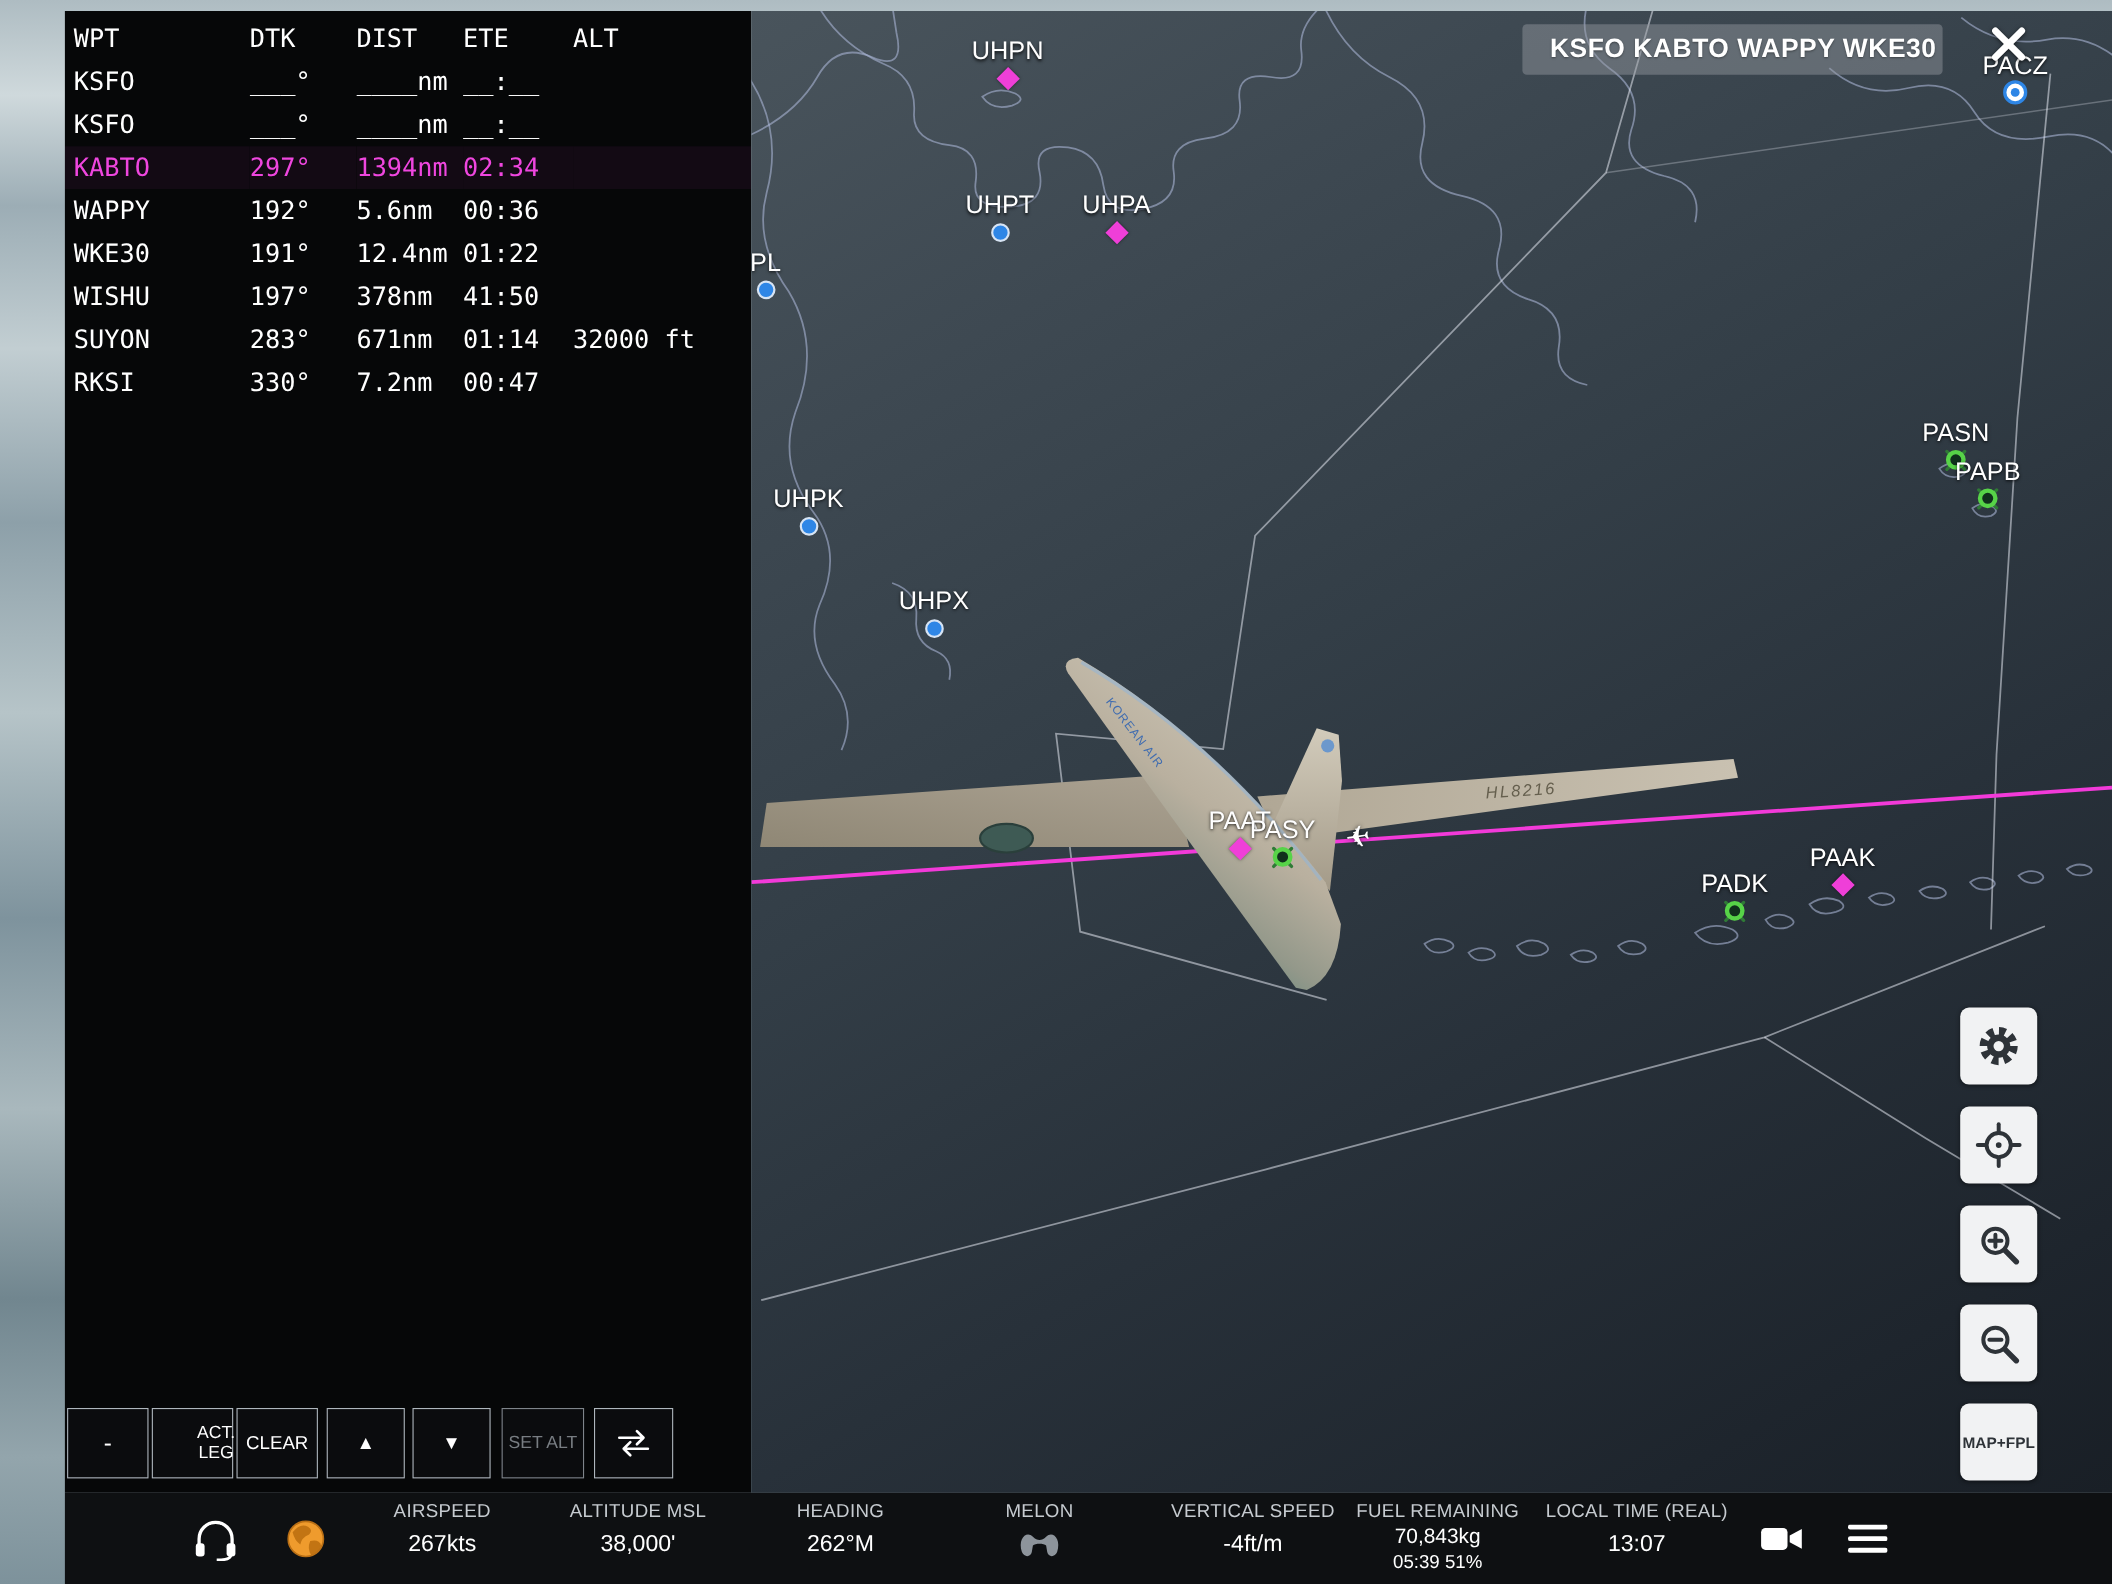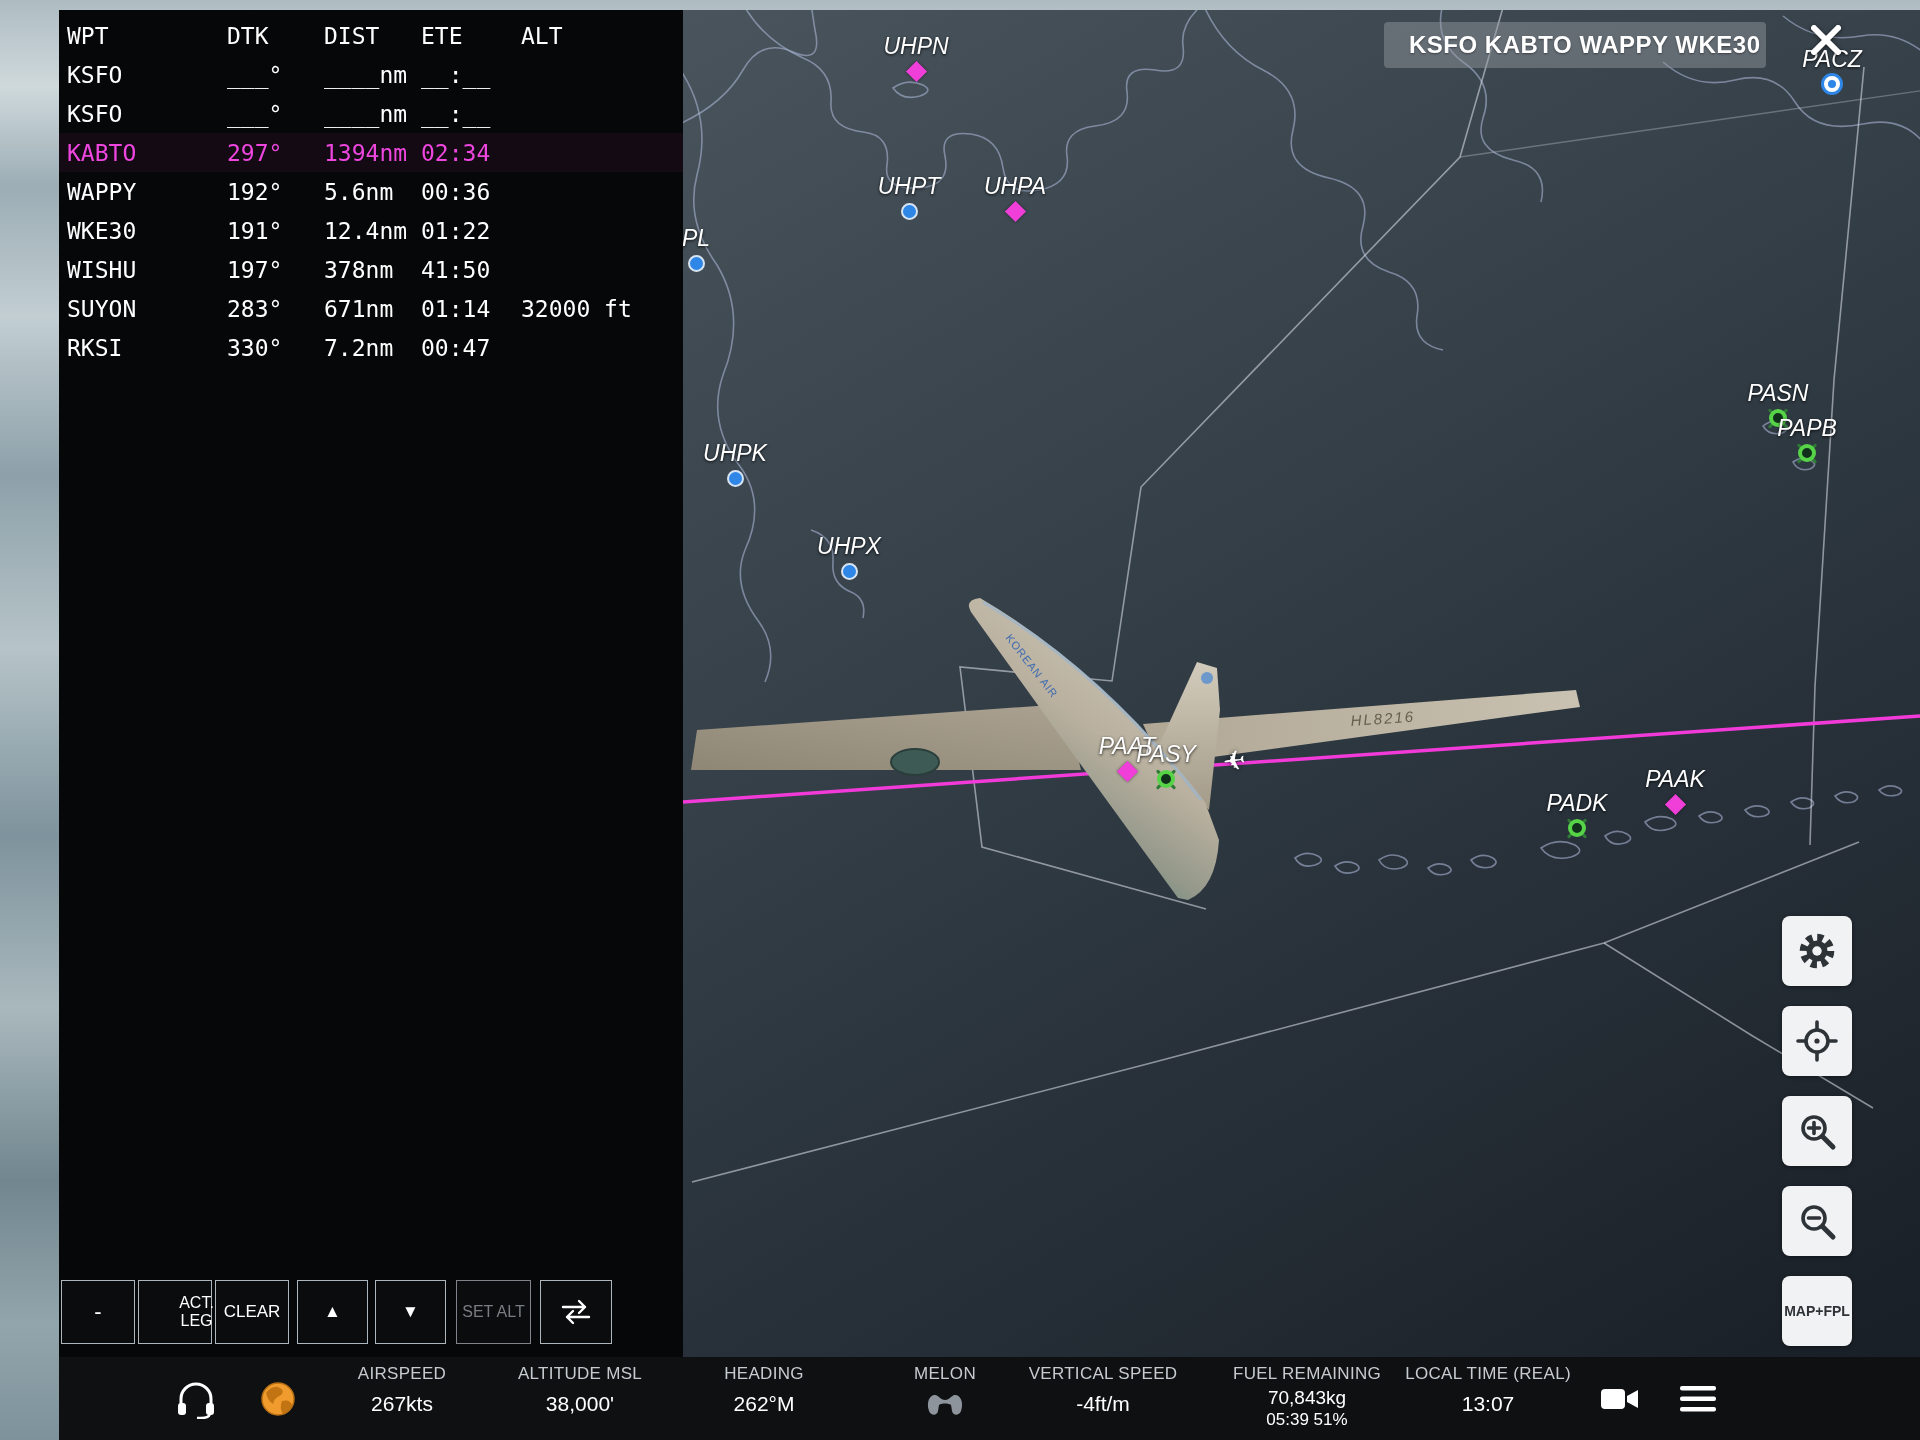--- a/index.html
+++ b/index.html
@@ -79,21 +79,21 @@
 
   
   .status-bar { position:absolute; left:59px; top:1357px; width:1861px; height:83px; background:#0e1012; }
   .bar-icon { position:absolute; top:50%; transform:translate(-50%,-50%); background:none; border:none; cursor:pointer;
     display:flex; align-items:center; justify-content:center; }
   .i-headset { left:137px; } .i-globe { left:219px; } .i-camera { left:1561px; } .i-burger { left:1639px; }
   #status-items { position:absolute; inset:0; }
   .status-item { position:absolute; top:7px; transform:translateX(-50%); text-align:center; white-space:nowrap; }
   .status-item:nth-child(1){ left:343px; } .status-item:nth-child(2){ left:521px; }
   .status-item:nth-child(3){ left:705px; } .status-item:nth-child(4){ left:886px; }
-  .status-item:nth-child(5){ left:1044px; } .status-item:nth-child(6){ left:1248px; }
+  .status-item:nth-child(5){ left:1080px; } .status-item:nth-child(6){ left:1248px; }
   .status-item:nth-child(7){ left:1429px; }
   .s-label { font-size:17px; color:#c6cbd0; letter-spacing:0.3px; }
   .s-value { font-size:21px; color:#fff; margin-top:8px; }
   .status-item.two-line .s-value { font-size:19px; margin-top:3px; }
   .s-value2 { font-size:17px; color:#fff; margin-top:1px; }
   .status-item.has-icon svg { margin-top:3px; }
 </style>
 </head>
 <body>
 
@@ -268,21 +268,21 @@
         <circle cx="524" cy="668" r="6" fill="#5a8fd0" opacity="0.85"></circle>
         <path d="M297,588 Q420,660 522,792 L536,830 Q533,878 505,890 L495,888 Q388,742 288,602 Q281,590 297,588 Z" fill="url(#gFus)"></path>
         <path d="M300,592 Q420,662 518,790" fill="none" stroke="#8fb4d8" stroke-width="3" opacity="0.55"></path>
         <text x="322" y="628" transform="rotate(52 322 628)" font-size="11" fill="#3f6cb0" font-family="Liberation Sans, sans-serif" letter-spacing="1">KOREAN AIR</text>
         <text x="668" y="716" transform="rotate(-4 668 716)" font-size="15" fill="#655f4e" font-style="italic" font-family="Liberation Sans, sans-serif" letter-spacing="2">HL8216</text>
       </g>
     </svg>
 
     <span class="ownship">✈</span>
 
-    <div style="position:absolute;inset:0;font-style:italic;">
+    <div style="position:absolute;inset:0;">
         <div class="wp wp-magenta" style="left: 233px; top: 61px;">
           <span class="wp-label">UHPN</span>
           <span class="wp-marker"></span>
         </div>
         <div class="wp wp-blue" style="left: 226px; top: 201px;">
           <span class="wp-label">UHPT</span>
           <span class="wp-marker"></span>
         </div>
         <div class="wp wp-magenta" style="left: 332px; top: 201px;">
           <span class="wp-label">UHPA</span>

